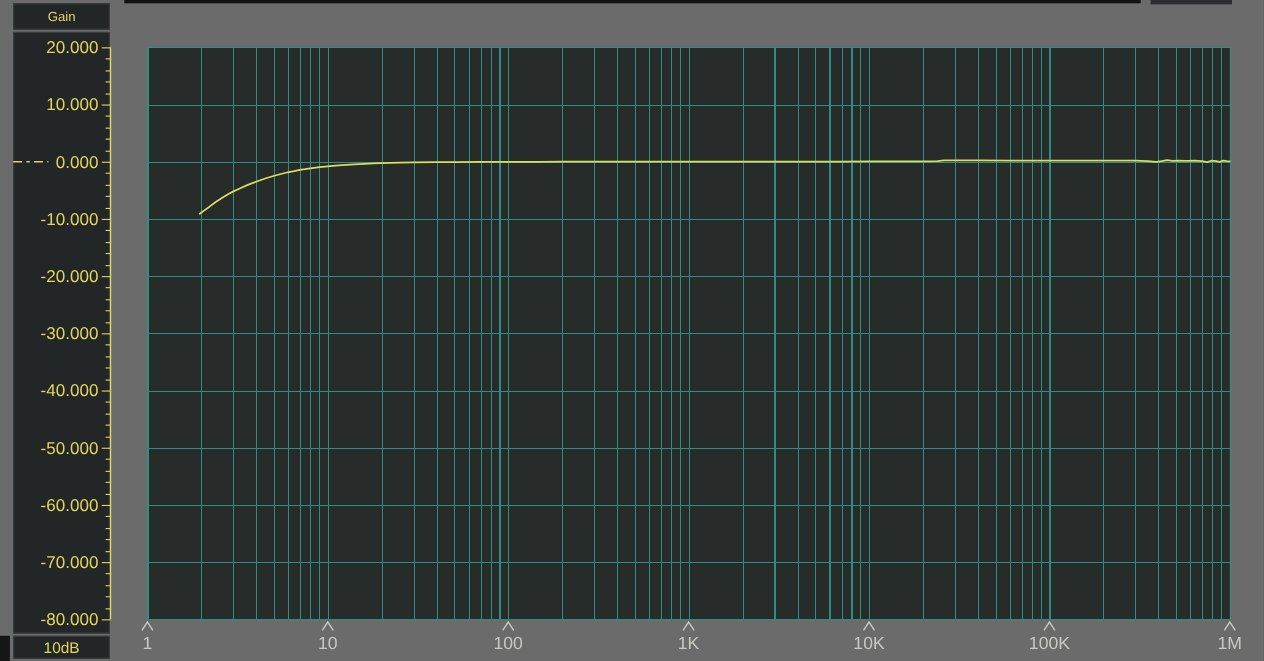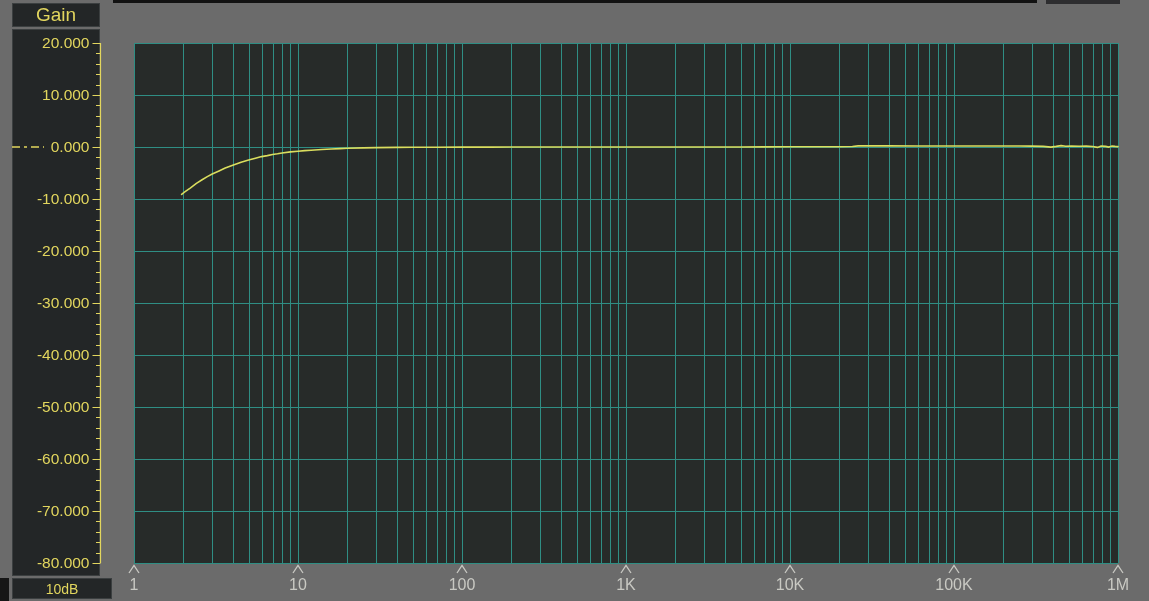--- a/index.html
+++ b/index.html
@@ -11,23 +11,23 @@
   body{
     width:1149px;height:601px;position:relative;overflow:hidden;
     background:var(--win-bg);
     font-family:"Liberation Sans",sans-serif;
   }
   .box{
     position:absolute;background:var(--panel-bg);
     border:1px solid var(--panel-border);box-sizing:border-box;
     color:var(--axis-text);display:flex;align-items:center;justify-content:center;
   }
-  #gain-header{left:12px;top:3px;width:88px;height:24px;font-size:19px;}
+  #gain-header{left:12px;top:3px;width:88px;height:24px;font-size:12px;}
   #y-axis-panel{left:12px;top:29px;width:88px;height:547px;}
-  #db-div-box{left:12px;top:578px;width:100px;height:21px;font-size:14px;}
+  #db-div-box{left:12px;top:578px;width:88px;height:21px;font-size:14px;}
   .topbar{position:absolute;top:0;}
   #top-bar-dark{left:113px;width:924px;height:3px;background:#121212;}
   #top-bar-gray{left:1046px;width:74px;height:4px;background:#2d2d2f;}
   #corner-block{position:absolute;left:0;top:578px;width:9px;height:23px;background:#161616;}
   #chart-svg{position:absolute;left:0;top:0;pointer-events:none;}
   #chart-svg text{font-family:"Liberation Sans",sans-serif;}
 </style>
 </head>
 <body>
 

